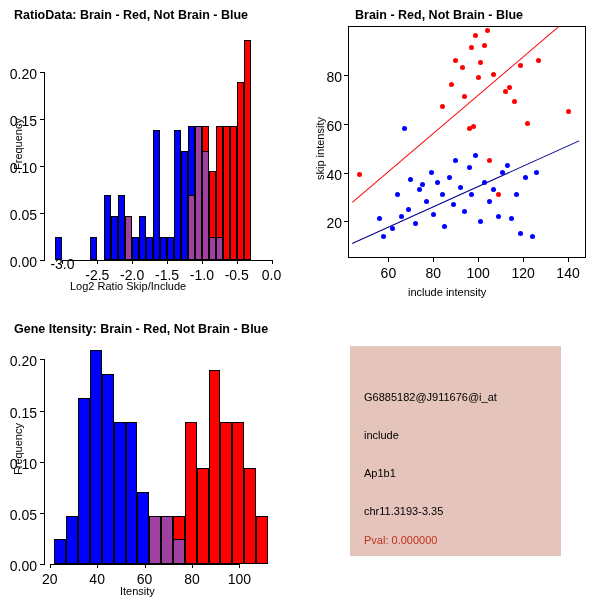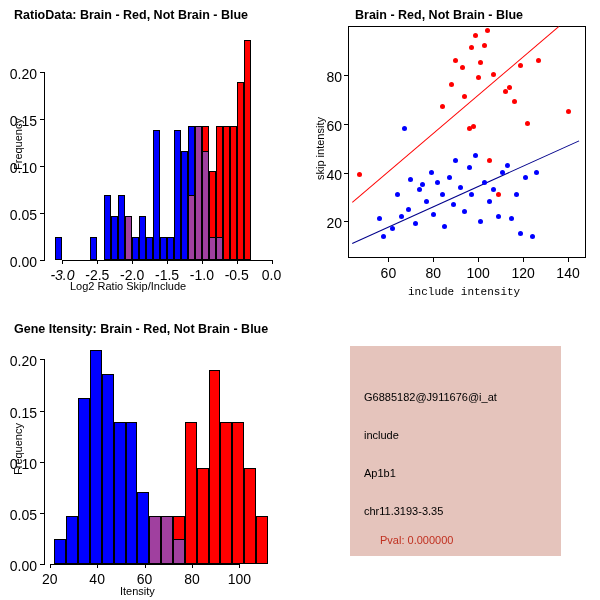--- a/index.html
+++ b/index.html
@@ -146,21 +146,21 @@
         <div class="bar red" style="left: 191.667px; top: 51.6327px; width: 6.9697px; height: 178.367px; z-index: 2;"></div>
         <div class="bar red" style="left: 198.636px; top: 10.3265px; width: 6.9697px; height: 219.673px; z-index: 2;"></div>
         <div class="bar mix" style="left: 80.1515px; top: 185.878px; width: 6.9697px; height: 44.1224px; z-index: 3;"></div>
         <div class="bar mix" style="left: 142.879px; top: 165.224px; width: 6.9697px; height: 64.7755px; z-index: 3;"></div>
         <div class="bar mix" style="left: 149.848px; top: 95.7551px; width: 6.9697px; height: 134.245px; z-index: 3;"></div>
         <div class="bar mix" style="left: 156.818px; top: 121.102px; width: 6.9697px; height: 108.898px; z-index: 3;"></div>
         <div class="bar mix" style="left: 163.788px; top: 207.469px; width: 6.9697px; height: 22.5306px; z-index: 3;"></div>
         <div class="bar mix" style="left: 170.758px; top: 207.469px; width: 6.9697px; height: 22.5306px; z-index: 3;"></div>
         <div class="axisline" style="left: 17.4242px; top: 230px; width: 209.091px; height: 1px; z-index: 5;"></div>
         <div class="tick" style="left: 17.4242px; top: 230px; height: 4px; z-index: 5;"></div>
-        <div class="tick-label" style="left: 5.42424px; top: 237px; width: 24px; text-align: right; font-style: italic;">-3.0</div>
+        <div class="tick-label" style="left: 5.42424px; top: 226px; width: 24px; text-align: right;">-3.0</div>
         <div class="tick" style="left: 52.2727px; top: 230px; height: 4px; z-index: 5;"></div>
         <div class="tick-label" style="left: 40.2727px; top: 237px; width: 24px; text-align: center;">-2.5</div>
         <div class="tick" style="left: 87.1212px; top: 230px; height: 4px; z-index: 5;"></div>
         <div class="tick-label" style="left: 75.1212px; top: 237px; width: 24px; text-align: center;">-2.0</div>
         <div class="tick" style="left: 121.97px; top: 230px; height: 4px; z-index: 5;"></div>
         <div class="tick-label" style="left: 109.97px; top: 237px; width: 24px; text-align: center;">-1.5</div>
         <div class="tick" style="left: 156.818px; top: 230px; height: 4px; z-index: 5;"></div>
         <div class="tick-label" style="left: 144.818px; top: 237px; width: 24px; text-align: center;">-1.0</div>
         <div class="tick" style="left: 191.667px; top: 230px; height: 4px; z-index: 5;"></div>
         <div class="tick-label" style="left: 179.667px; top: 237px; width: 24px; text-align: center;">-0.5</div>
@@ -176,21 +176,21 @@
         <div class="tickh" style="left: -5px; top: 89.1837px; width: 5px; z-index: 5;"></div>
         <div class="tick-label" style="left: -38px; top: 83.1837px; width: 30px; text-align: right;">0.15</div>
         <div class="tickh" style="left: -5px; top: 42.2449px; width: 5px; z-index: 5;"></div>
         <div class="tick-label" style="left: -38px; top: 36.2449px; width: 30px; text-align: right;">0.20</div>
       </div>
   </div>
 
   <div class="panel" style="left:300px; top:0; width:300px; height:300px;">
     <div class="ptitle" style="position:absolute; left:55px; top:8px;">Brain - Red, Not Brain - Blue</div>
     <div class="ylab-rot" style="left:14px; top:180px;">skip intensity</div>
-    <div class="axis-label" style="position:absolute; left:108px; top:286px;font-family:Liberation Mono, monospace;">include intensity</div>
+    <div class="axis-label" style="position:absolute; left:108px; top:286px;">include intensity</div>
     <div class="plotarea" id="plot2" style="left:48px; top:26px; width:238px; height:232px;">
         <div class="scatter-frame" style="left: 0px; top: 0px; width: 238px; height: 232px; z-index: 1;"></div>
         <div class="fitline" style="left: 4.49057px; top: 175.832px; width: 271.268px; background: rgb(255, 0, 0); transform: rotate(-40.4048deg); z-index: 2;"></div>
         <div class="fitline" style="left: 4.49057px; top: 217.347px; width: 248.891px; background: rgb(0, 0, 139); transform: rotate(-24.337deg); z-index: 2;"></div>
         <div class="dot red" style="left: 8.72641px; top: 146.468px; z-index: 3;"></div>
         <div class="dot red" style="left: 91.8019px; top: 78.0895px; z-index: 3;"></div>
         <div class="dot red" style="left: 100.783px; top: 56.1105px; z-index: 3;"></div>
         <div class="dot red" style="left: 105.274px; top: 31.6895px; z-index: 3;"></div>
         <div class="dot red" style="left: 112.009px; top: 39.0158px; z-index: 3;"></div>
         <div class="dot red" style="left: 114.255px; top: 68.3211px; z-index: 3;"></div>
@@ -324,17 +324,17 @@
         <div class="tick-label" style="left: -38px; top: 9.34884px; width: 30px; text-align: right;">0.20</div>
       </div>
   </div>
 
   <div class="panel" style="left:300px; top:300px; width:300px; height:300px;">
     <div class="infobox" style="left:50px; top:46px; width:211px; height:210px;">
       <div class="infoline" style="left:14px; top:45px;">G6885182@J911676@i_at</div>
       <div class="infoline" style="left:14px; top:83px;">include</div>
       <div class="infoline" style="left:14px; top:121px;">Ap1b1</div>
       <div class="infoline" style="left:14px; top:159px;">chr11.3193-3.35</div>
-      <div class="infoline pval" style="left:30px; top:188px;">Pval: 0.000000</div>
+      <div class="infoline pval" style="left:14px; top:188px;">Pval: 0.000000</div>
     </div>
   </div>
 
 </div>
 
 </body></html>

